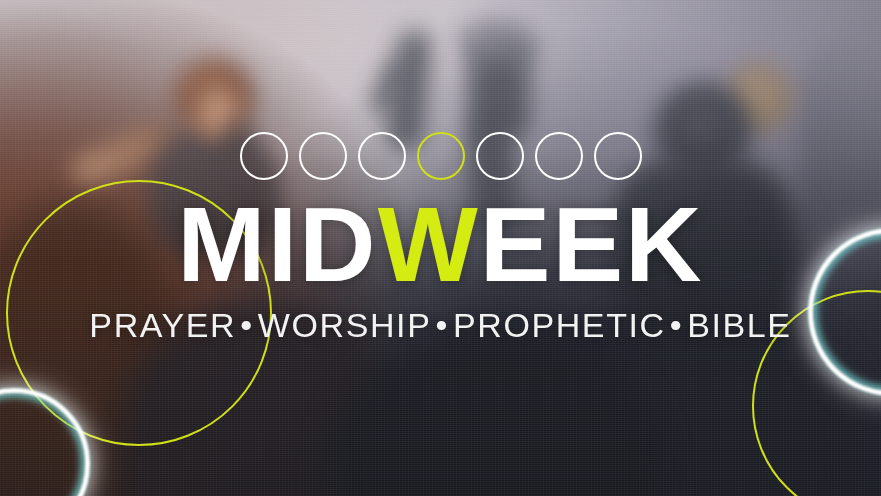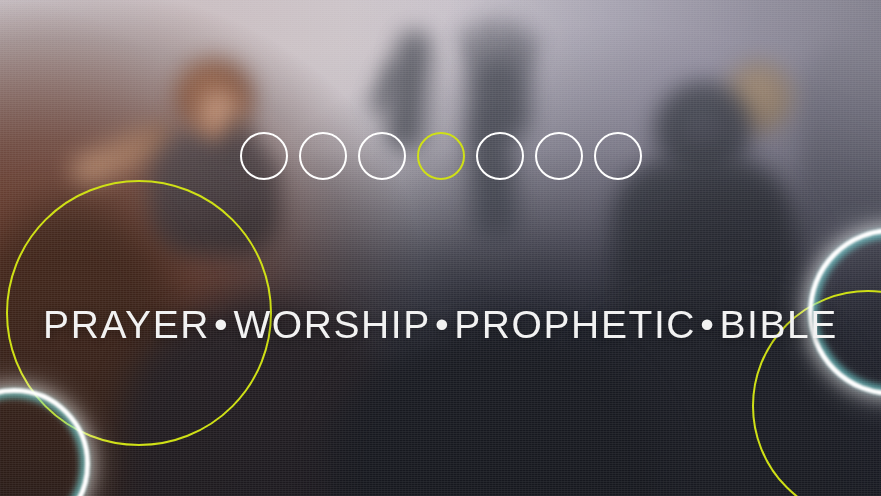--- a/index.html
+++ b/index.html
@@ -225,21 +225,21 @@
     white-space: nowrap;
     text-shadow: 0 2px 14px rgba(0,0,0,.30);
   }
   #wordmark .accent { color: #d4ec12; }
 
   #tagline {
     position: absolute;
     left: 0; right: 0;
     top: 308px;
     text-align: center;
-    font-size: 39px;
+    font-size: 34px;
     line-height: 34px;
     font-weight: 400;
     letter-spacing: 1.6px;
     color: #f2f2f2;
     white-space: nowrap;
     text-shadow: 0 2px 10px rgba(0,0,0,.35);
   }
   #tagline .sep { color: #f2f2f2; padding: 0 4px; }
 </style>
 </head>
@@ -298,16 +298,17 @@
   <div id="circle-row">
     <div class="dot-circle"></div>
     <div class="dot-circle"></div>
     <div class="dot-circle"></div>
     <div class="dot-circle accent"></div>
     <div class="dot-circle"></div>
     <div class="dot-circle"></div>
     <div class="dot-circle"></div>
   </div>
 
+  <div id="wordmark"><span>MID</span><span class="accent">W</span><span>EEK</span></div>
 
   <div id="tagline"><span>PRAYER</span><span class="sep">•</span><span>WORSHIP</span><span class="sep">•</span><span>PROPHETIC</span><span class="sep">•</span><span>BIBLE</span></div>
 
 </div>
 
 </body></html>

